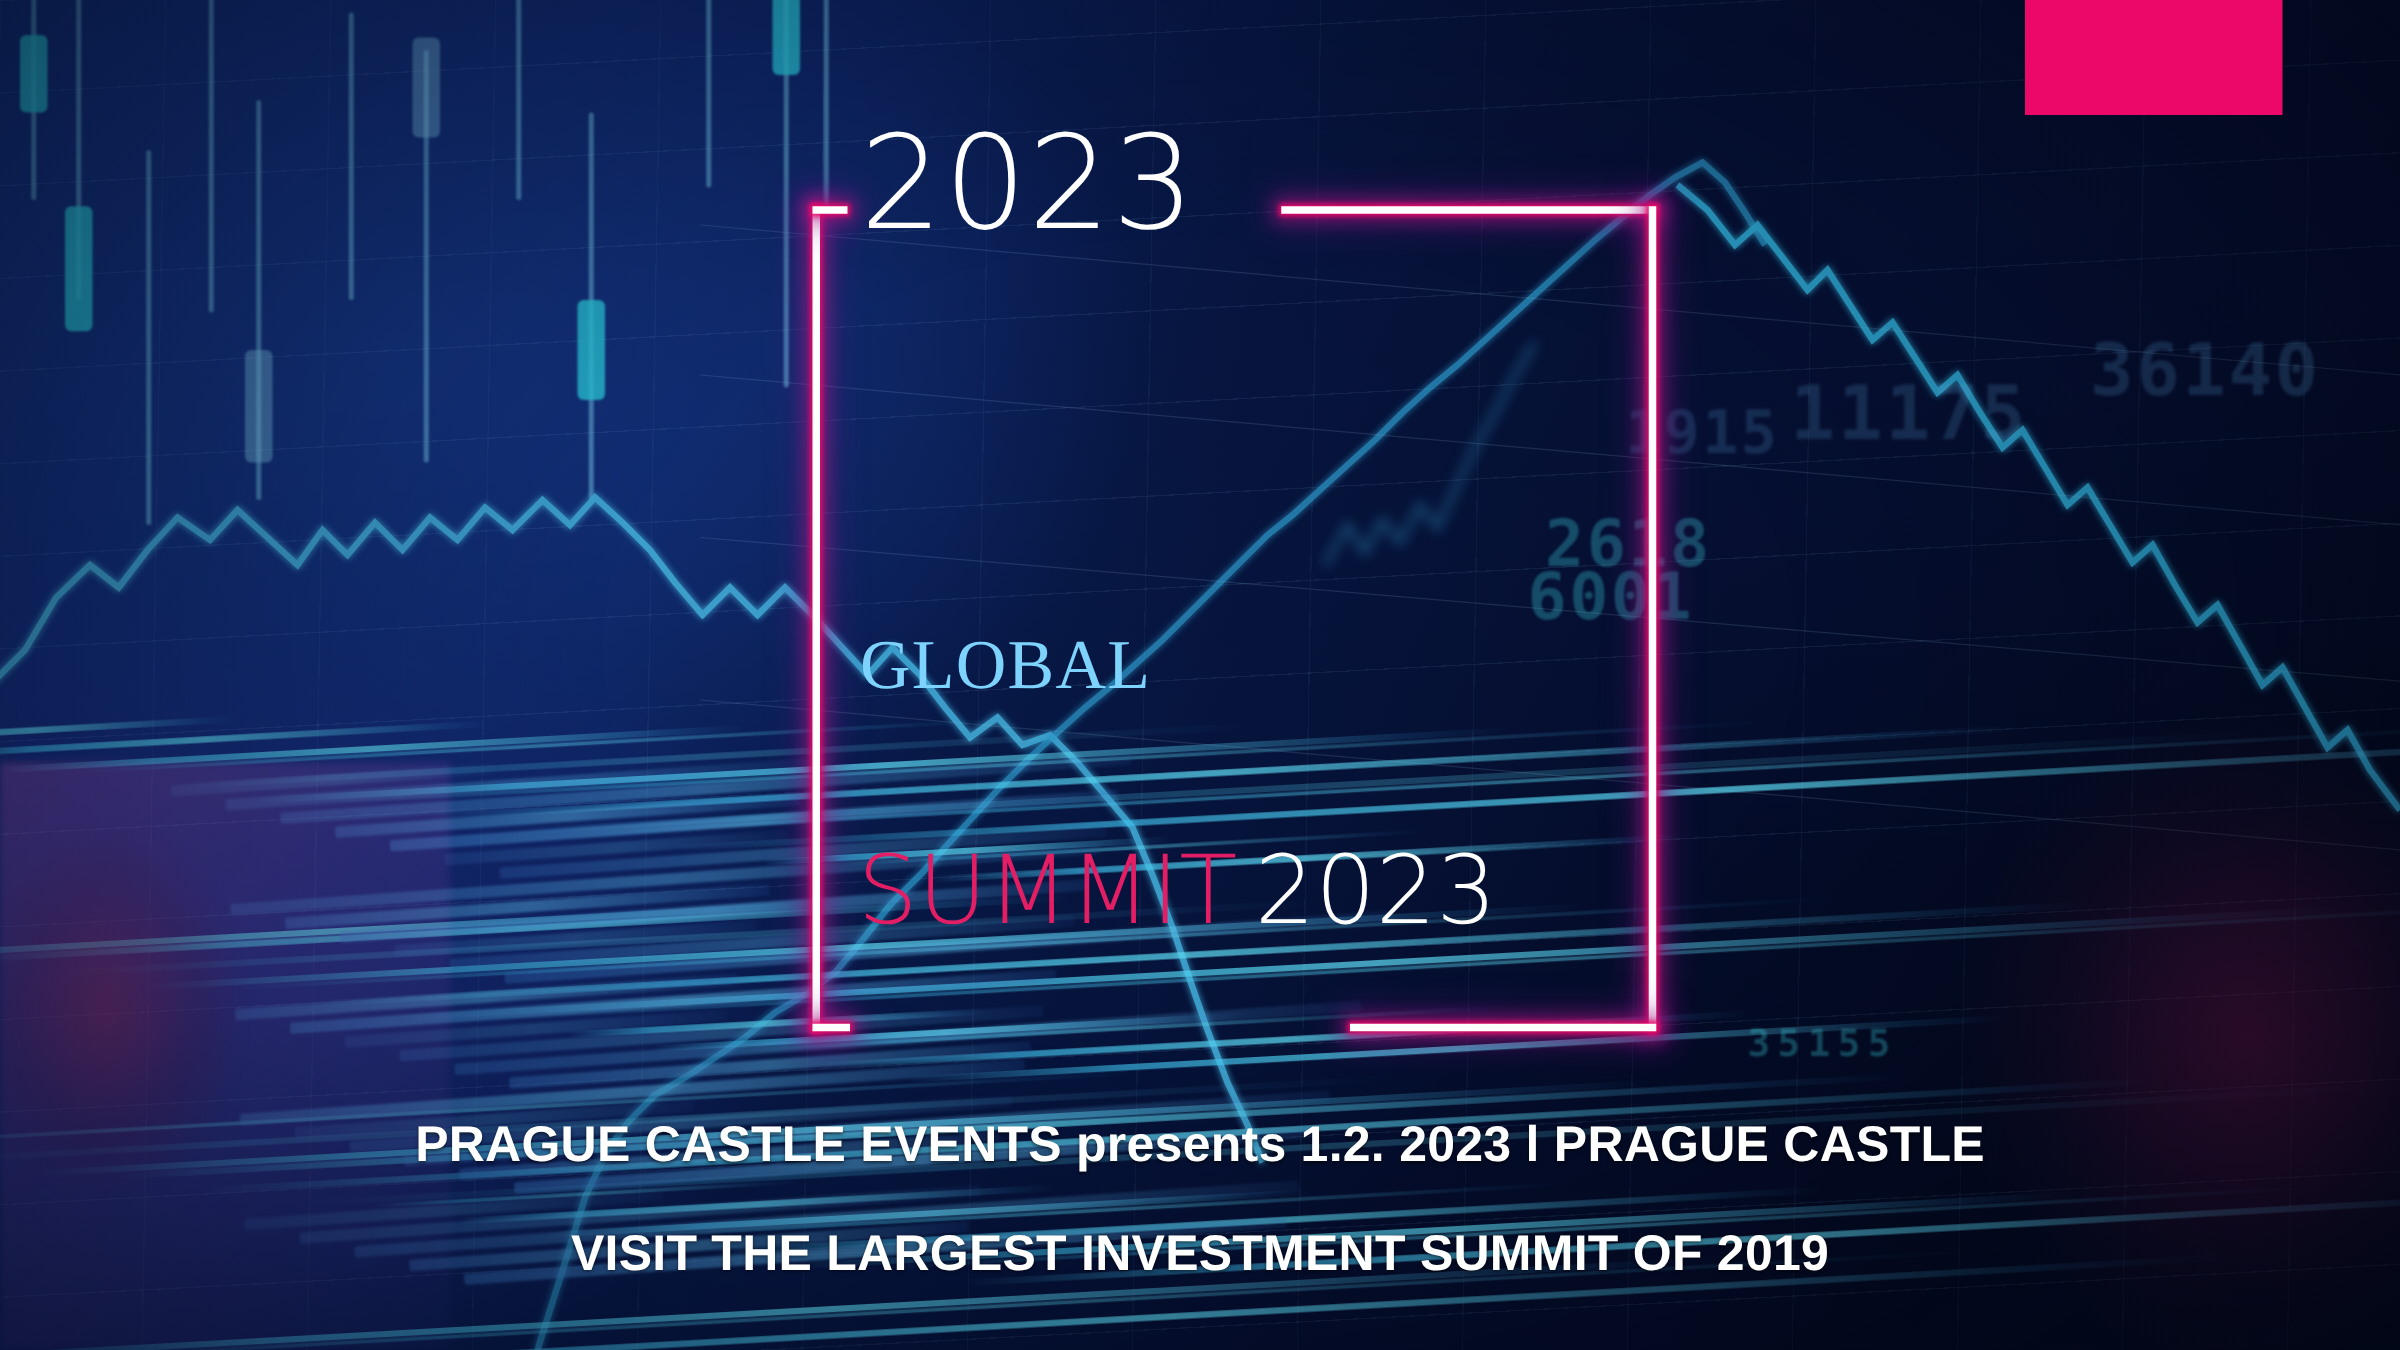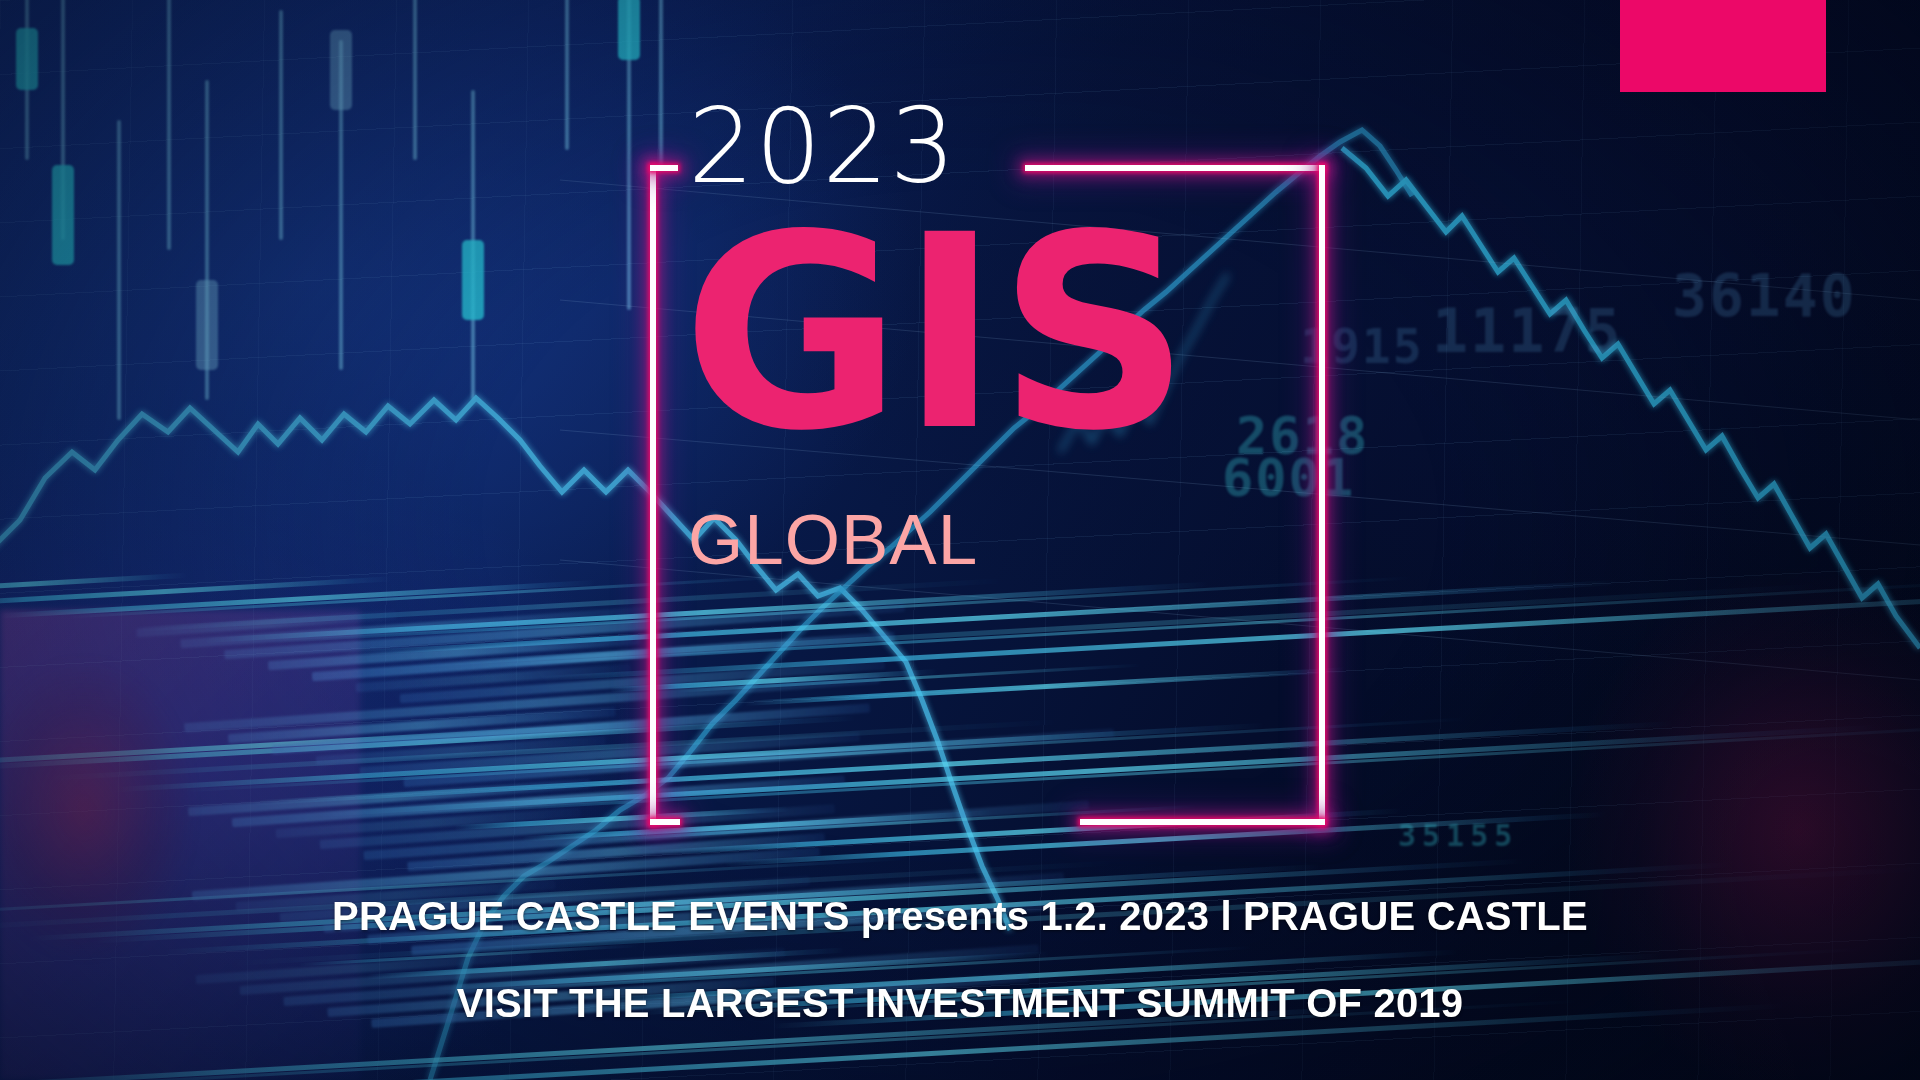--- a/index.html
+++ b/index.html
@@ -223,26 +223,26 @@
     font-weight: 800;
     color: #ec2370;
     letter-spacing: -2px;
     font-family: "DejaVu Sans", sans-serif;
   }
 
   .sub-global {
     position: absolute;
     left: 78px;
     top: 386px;
-    font-size: 71px;
+    font-size: 56px;
     line-height: 1;
     font-weight: 300;
-    color: #fca5a5;
+    color: #7dd3fc;
     letter-spacing: 1px;
-    font-family: Liberation Sans, sans-serif;
+    font-family: Liberation Serif, serif;
   }
   .sub-invest {
     position: absolute;
     left: 76px;
     top: 468px;
     font-size: 76px;
     line-height: 1;
     font-weight: 300;
     color: #e31e64;
     letter-spacing: 0px;
@@ -440,22 +440,24 @@
       <div class="br-seg br-left"></div>
       <div class="br-seg br-top-l"></div>
       <div class="br-seg br-top-r"></div>
       <div class="br-seg br-right"></div>
       <div class="br-seg br-bot-l"></div>
       <div class="br-seg br-bot-r"></div>
     </div>
 
     <div class="logo-text">
       <div class="year-top">2023</div>
-      <div class="gis">GIS</div>
       <div class="sub-global">GLOBAL</div>
+      <div class="sub-summit">
+        <span>SUMMIT</span><span class="yr">2023</span>
+      </div>
     </div>
   </div>
 
   <div class="headlines">
     <div class="headline l1">PRAGUE CASTLE EVENTS presents 1.2. 2023 l PRAGUE CASTLE</div>
     <div class="headline l2">VISIT THE LARGEST INVESTMENT SUMMIT OF 2019</div>
   </div>
 
 </div>
 

